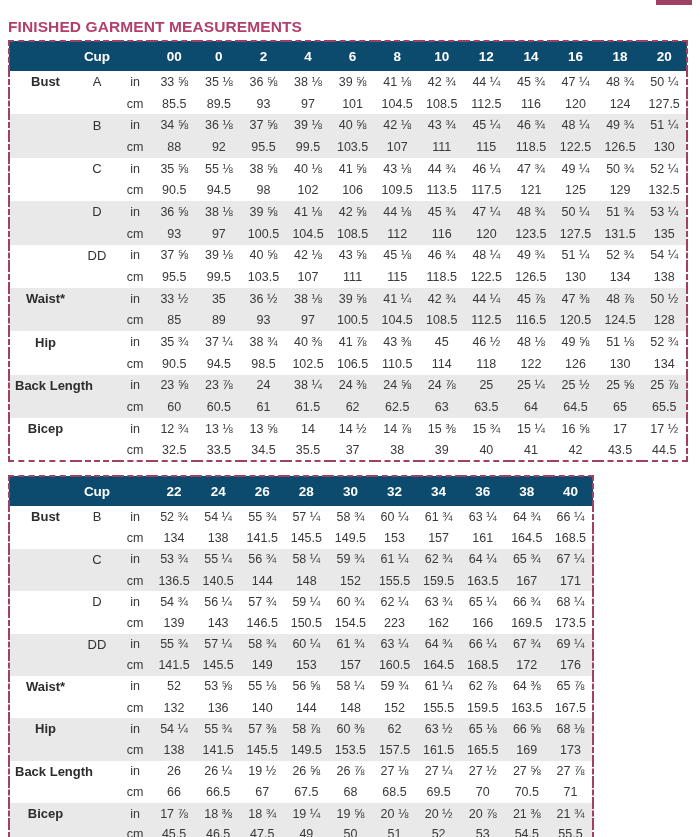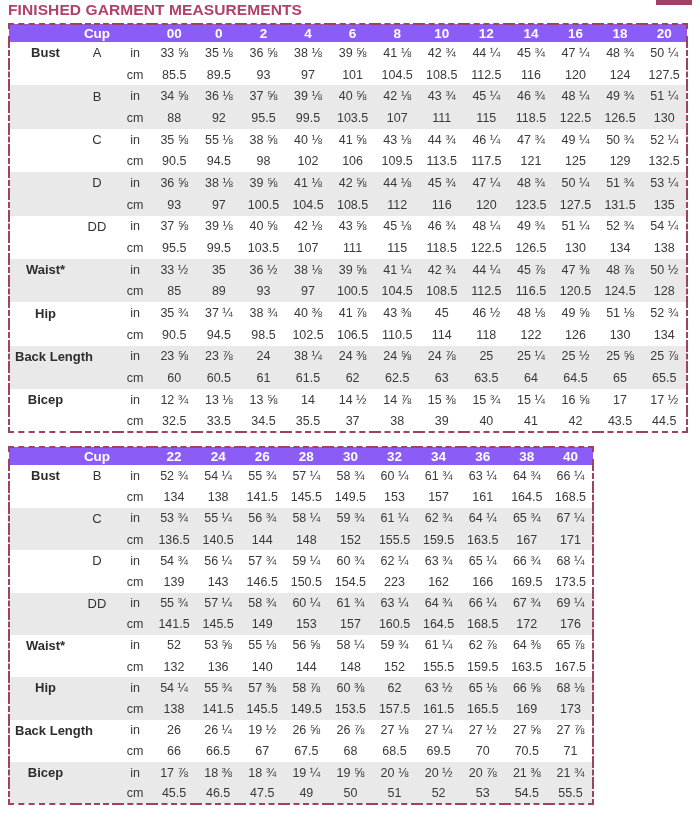--- a/index.html
+++ b/index.html
@@ -11,41 +11,41 @@
     position: relative;
     overflow: hidden;
   }
   .page { padding: 1px 0 0 8px; position: relative; }
   .corner-fragment {
     position: absolute; top: 0; left: 656px;
     width: 36px; height: 5px;
     background: #a04064;
   }
   h1.title {
-    margin: 0 0 4px 0;
+    margin: 17px 0 4px 0;
     font-size: 15.5px;
     font-weight: 700;
     color: #b23f6c;
     letter-spacing: 0.1px;
   }
   table {
     border-collapse: collapse;
     table-layout: fixed;
     border: 2px dashed #a04064;
     background: #ffffff;
   }
   #table-0 { width: 680px; }
   #table-1 { width: 586px; margin-top: 13px; }
   th, td { padding: 0; }
   thead th {
-    background: #8b5cf6;
+    background: #0c4a6e;
     color: #ffffff;
     font-size: 13.5px;
     font-weight: 700;
-    height: 18px;
+    height: 30px;
     text-align: center;
   }
   thead th.label { text-align: left; }
   tbody td {
     font-size: 12.5px;
     color: #3a3a3a;
     text-align: center;
     height: 21.7px;
     white-space: nowrap;
   }

